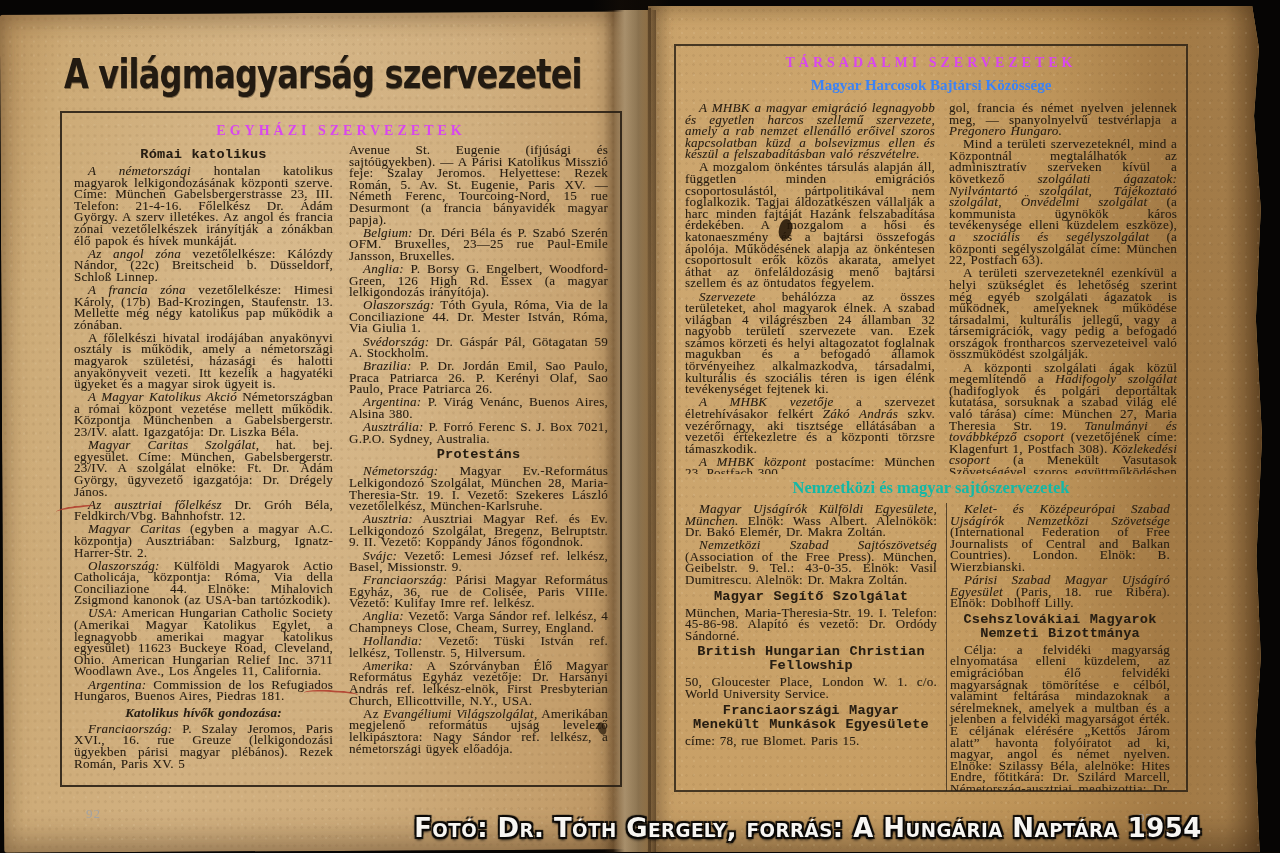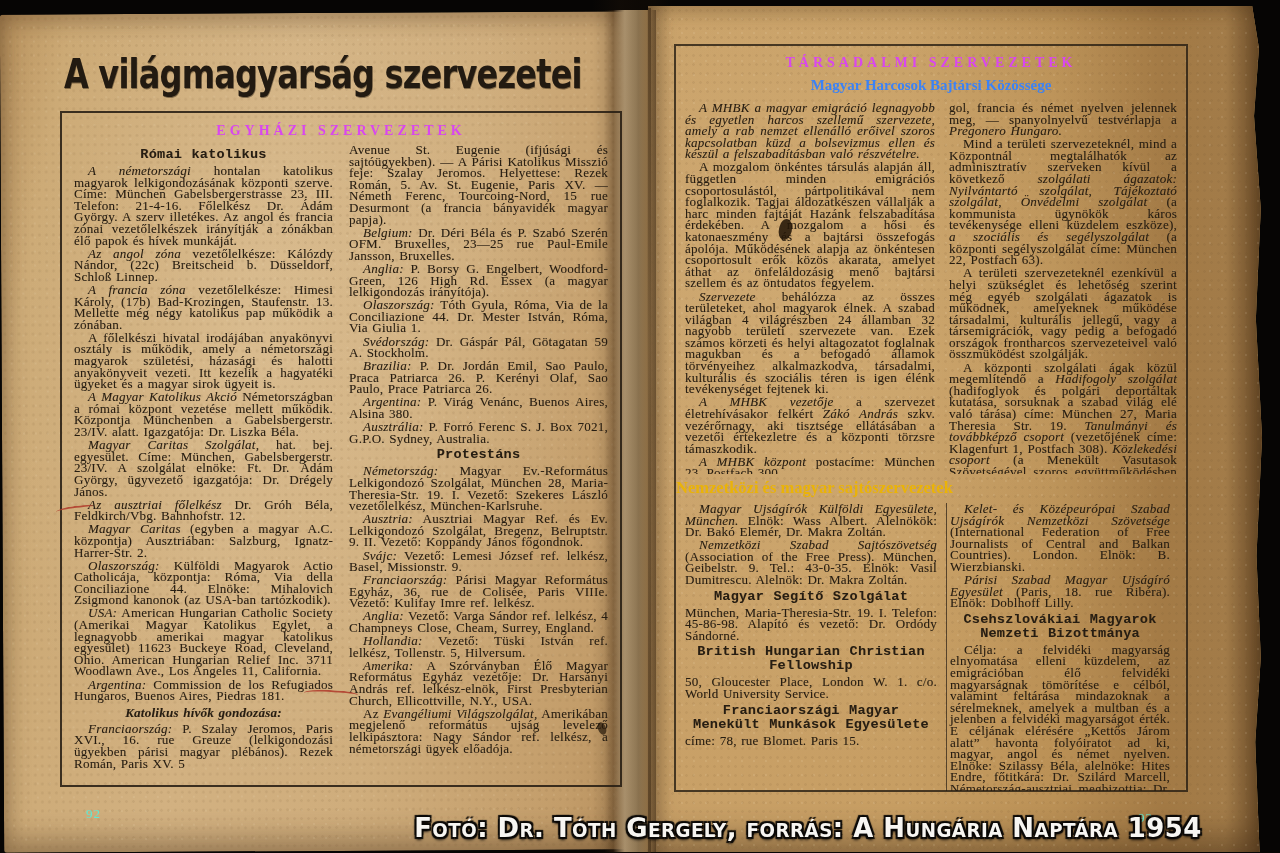--- a/index.html
+++ b/index.html
@@ -74,26 +74,26 @@
   .blk-p{margin:0 0 1.5px;text-indent:14px;}
   .blk-c{margin:0 0 1.5px;text-indent:0;}
   .seg-i{font-style:italic;}
   .seg-r{font-style:normal;}
   
   .rp-head1{margin-top:9px;}
   .rp-head2{text-align:center;font-weight:700;font-size:15px;margin:6px 0 8px;color:#3b82f6;}
   .rp-cols{display:flex;gap:14px;padding:0 9px;height:372px;overflow:hidden;}
   .rp-col1{width:250px;}
   .rp-col2{width:228px;}
-  .press-header{text-align:left;font-weight:700;font-size:16.5px;margin:4px 0 5px;color:#eab308;}
+  .press-header{text-align:center;font-weight:700;font-size:16.5px;margin:4px 0 5px;color:#14b8a6;}
   .press-cols{display:flex;padding:0 9px;height:288px;overflow:hidden;}
   .press-col1{width:252px;padding-right:9px;}
   .press-col2{width:220px;border-left:1.5px solid rgba(38,29,18,.7);padding-left:3px;}
   
-  .page-num{position:absolute;z-index:6;font-size:13px;color:#5eead4;letter-spacing:1px;}
+  .page-num{position:absolute;z-index:6;font-size:13px;color:#a3a3a3;letter-spacing:1px;}
   .pn-left{left:86px;top:806px;}
   .pn-right{left:1138px;top:810px;}
   .caption{
     position:absolute;left:375px;top:812px;width:902px;z-index:9;text-align:center;
     font-family:"DejaVu Sans","Liberation Sans",sans-serif;
     font-weight:700;font-size:27px;font-variant:small-caps;letter-spacing:.5px;
     color:#f7f5f1;white-space:nowrap;transform:scaleX(.96);transform-origin:left center;
     text-shadow:-2px -2px 1px #0a0806, 2px -2px 1px #0a0806, -2px 2px 1px #0a0806, 2px 2px 1px #0a0806, 0 3px 3px rgba(0,0,0,.8);
   }
   .pen-mark{position:absolute;z-index:7;border-top:2.5px solid rgba(176,58,42,.85);border-radius:60% 40% 50% 50%;}

